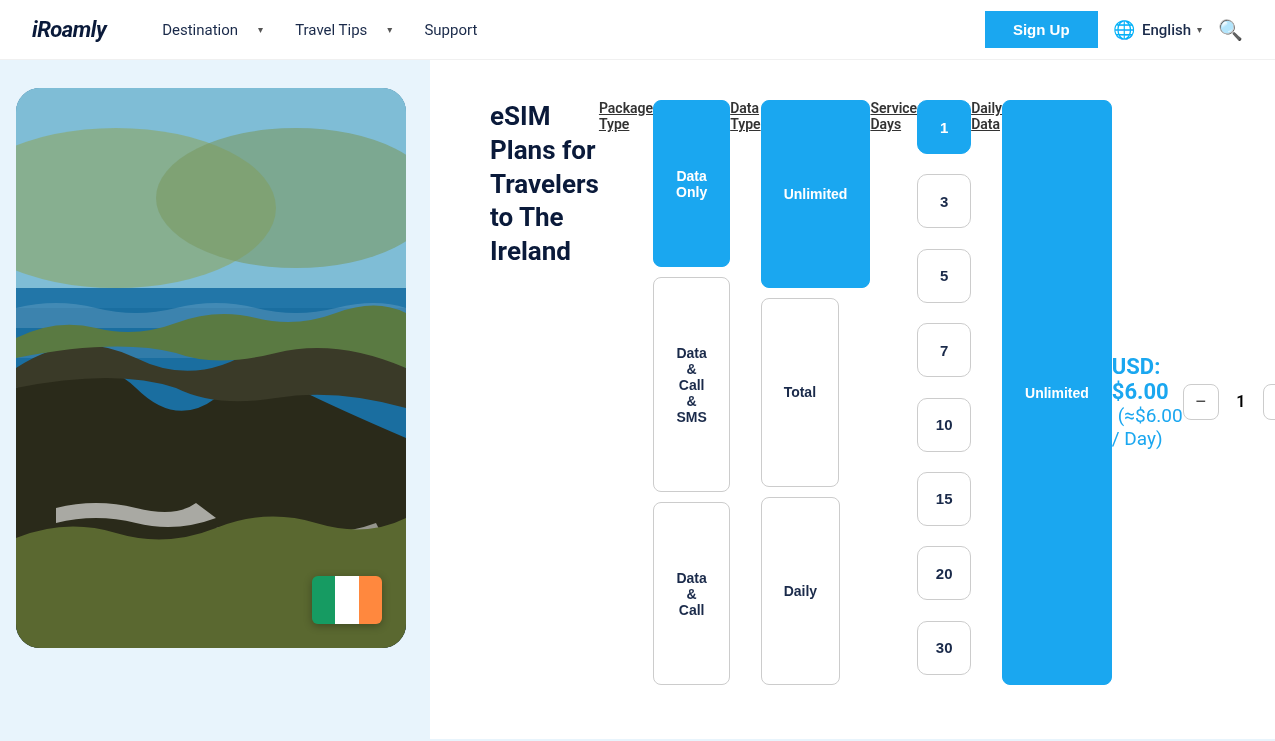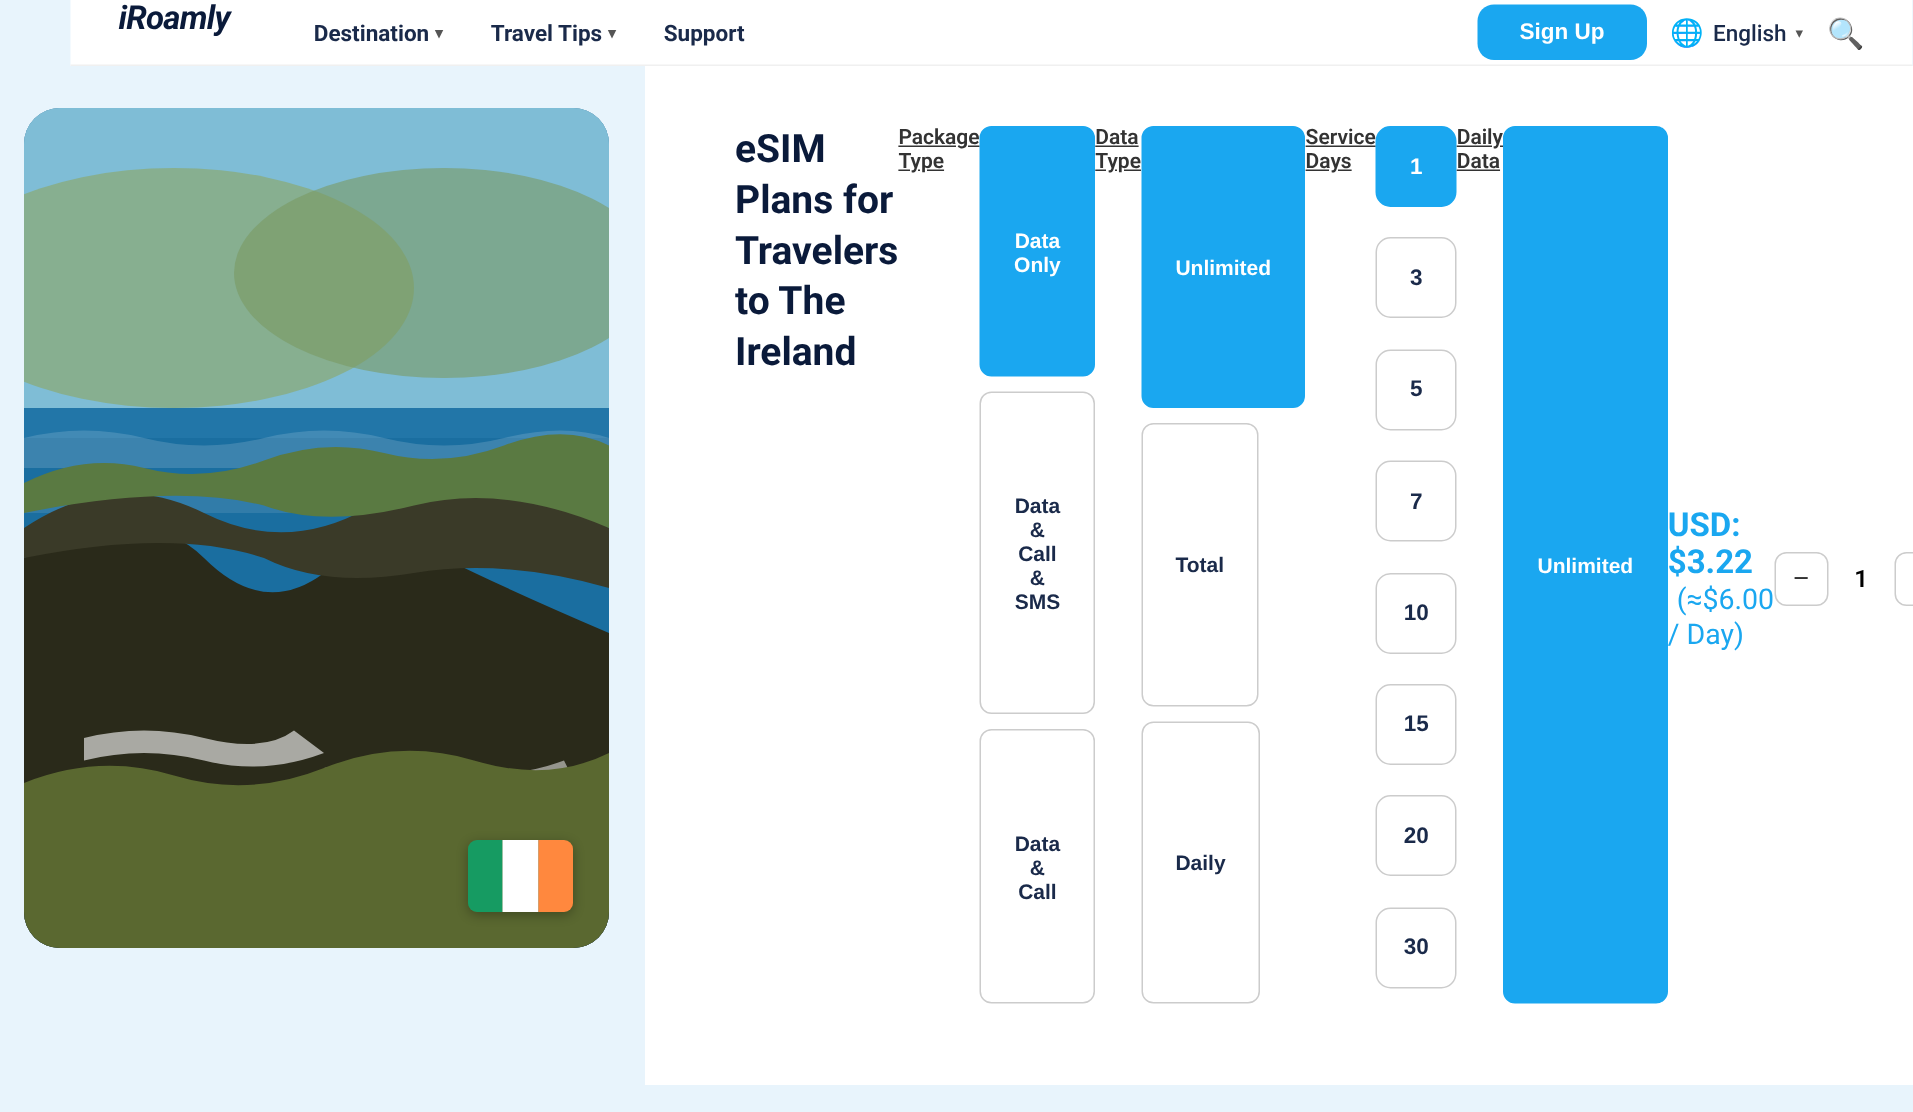--- a/index.html
+++ b/index.html
@@ -7,69 +7,69 @@
       font-family: -apple-system, BlinkMacSystemFont, 'Segoe UI', Roboto, sans-serif;
       background: #e8f4fc;
       width: 1275px;
       min-height: 741px;
       overflow: hidden;
     }
 
     
     nav {
       background: #fff;
-      height: 44px;
-      display: flex;
+      height: 60px;
+      display: flex;
+      align-items: center;
       padding: 0 32px;
       gap: 36px;
       border-bottom: 1px solid #f0f0f0;
       position: relative;
       z-index: 10;
-      margin-left: 47px;
     }
     .logo {
       font-size: 22px;
       font-weight: 700;
       color: #0a1a3a;
       font-style: italic;
       letter-spacing: -0.5px;
       margin-right: 8px;
     }
     .nav-links {
       display: flex;
       align-items: center;
       gap: 8px;
       flex: 1;
     }
     .nav-link {
       display: flex;
       align-items: center;
-      gap: 4px;
+      gap: 20px;
       font-size: 15px;
       color: #1a2a4a;
       cursor: pointer;
       padding: 8px 12px;
       border-radius: 6px;
-      font-weight: 700;
+      font-weight: 400;
     }
     .chevron {
       font-size: 10px;
       color: #555;
     }
     .nav-right {
       display: flex;
       align-items: center;
       gap: 16px;
     }
     .btn-signup {
       background: #1aa7f0;
       color: #fff;
       border: none;
       padding: 10px 28px;
-      border-radius: 11px;
+      border-radius: 0;
       font-size: 15px;
       font-weight: 600;
       cursor: pointer;
     }
     .lang-selector {
       display: flex;
       align-items: center;
       gap: 6px;
       font-size: 15px;
       color: #1a2a4a;
@@ -372,21 +372,21 @@
       <button class="btn-day">30</button>
     </div>
 
     <div class="section-label">Daily Data</div>
     <div class="btn-group">
       <button class="btn-option active">Unlimited</button>
     </div>
 
     <div class="pricing-row">
       <div>
-        <span class="price-text">USD: $3.22</span>
+        <span class="price-text">USD: $6.00</span>
         <span class="price-per-day">(≈$6.00 / Day)</span>
       </div>
       <div class="qty-control">
         <button class="qty-btn">−</button>
         <span class="qty-value">1</span>
         <button class="qty-btn">+</button>
       </div>
     </div>
 
     <button class="btn-buy">Buy Now</button>

